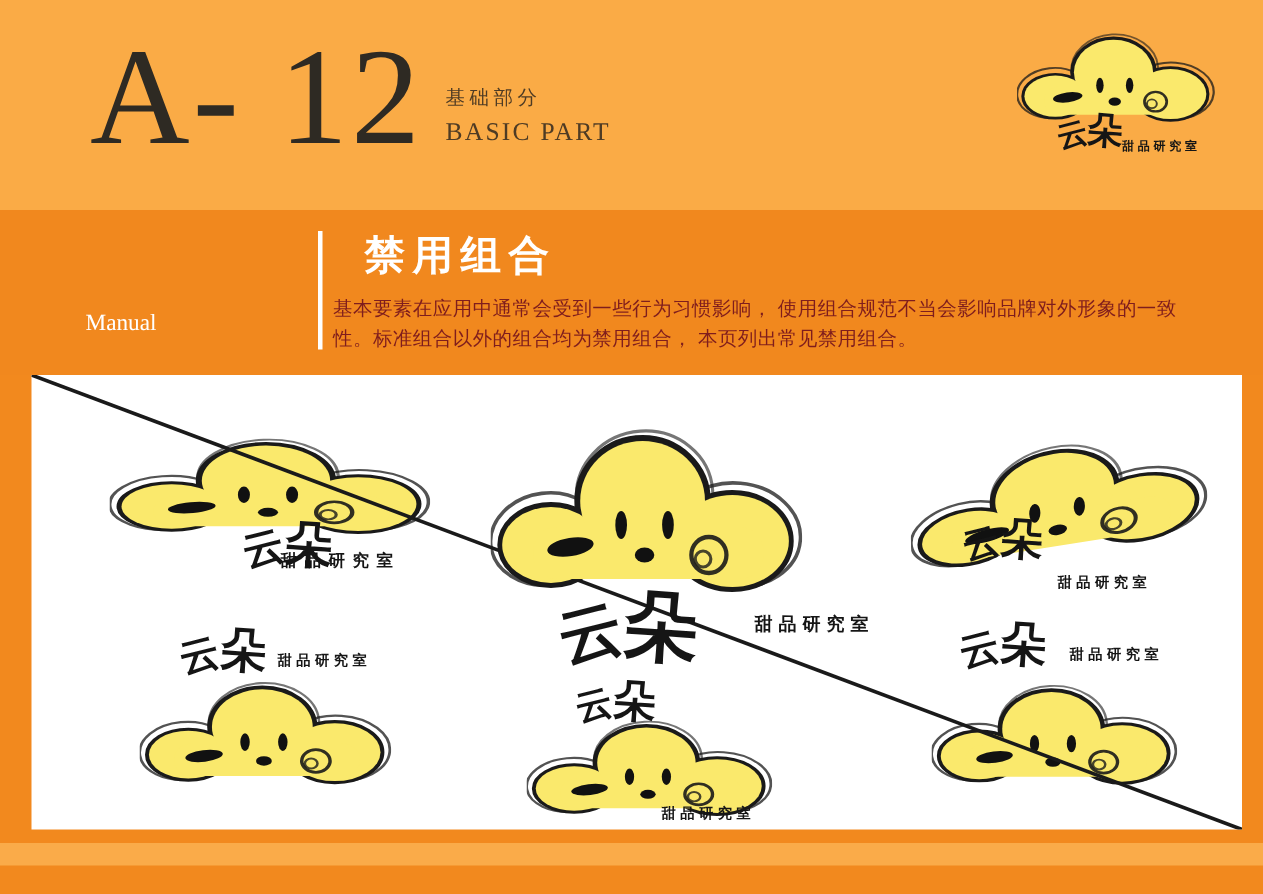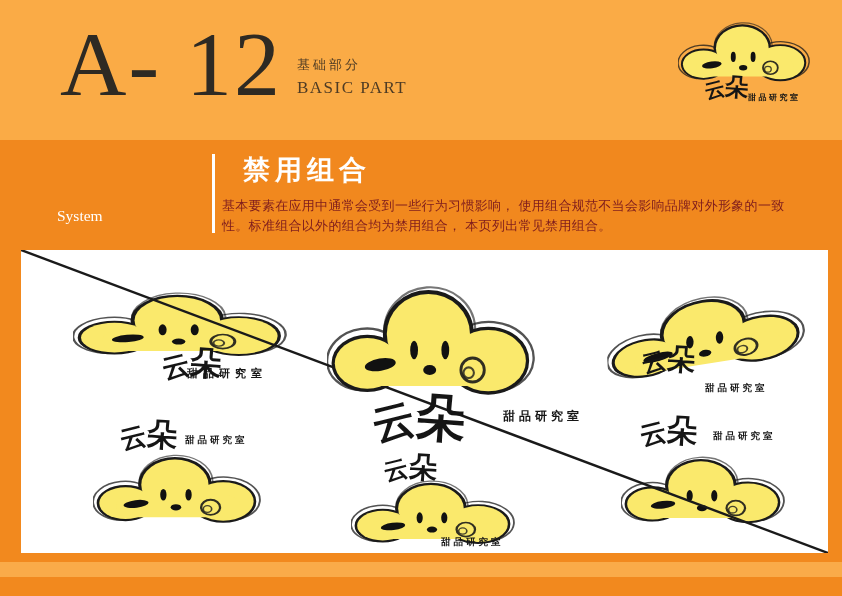--- a/index.html
+++ b/index.html
@@ -119,21 +119,21 @@
       <div class="wm">
         <span class="c1">云</span>
         <span class="c2">朵</span>
       </div>
       <div class="sub">甜品研究室</div>
     </div>
   </div>
 
   <div class="band">
     <div class="manual">
-      <div>System</div>
+      <div>Manual</div>
       <div>Recognition</div>
       <div>System  Manual</div>
     </div>
     <div class="divider"></div>
     <div class="heading">禁用组合</div>
     <div class="desc">基本要素在应用中通常会受到一些行为习惯影响， 使用组合规范不当会影响品牌对外形象的一致性。标准组合以外的组合均为禁用组合， 本页列出常见禁用组合。</div>
   </div>
 
   <div class="panel">
 

